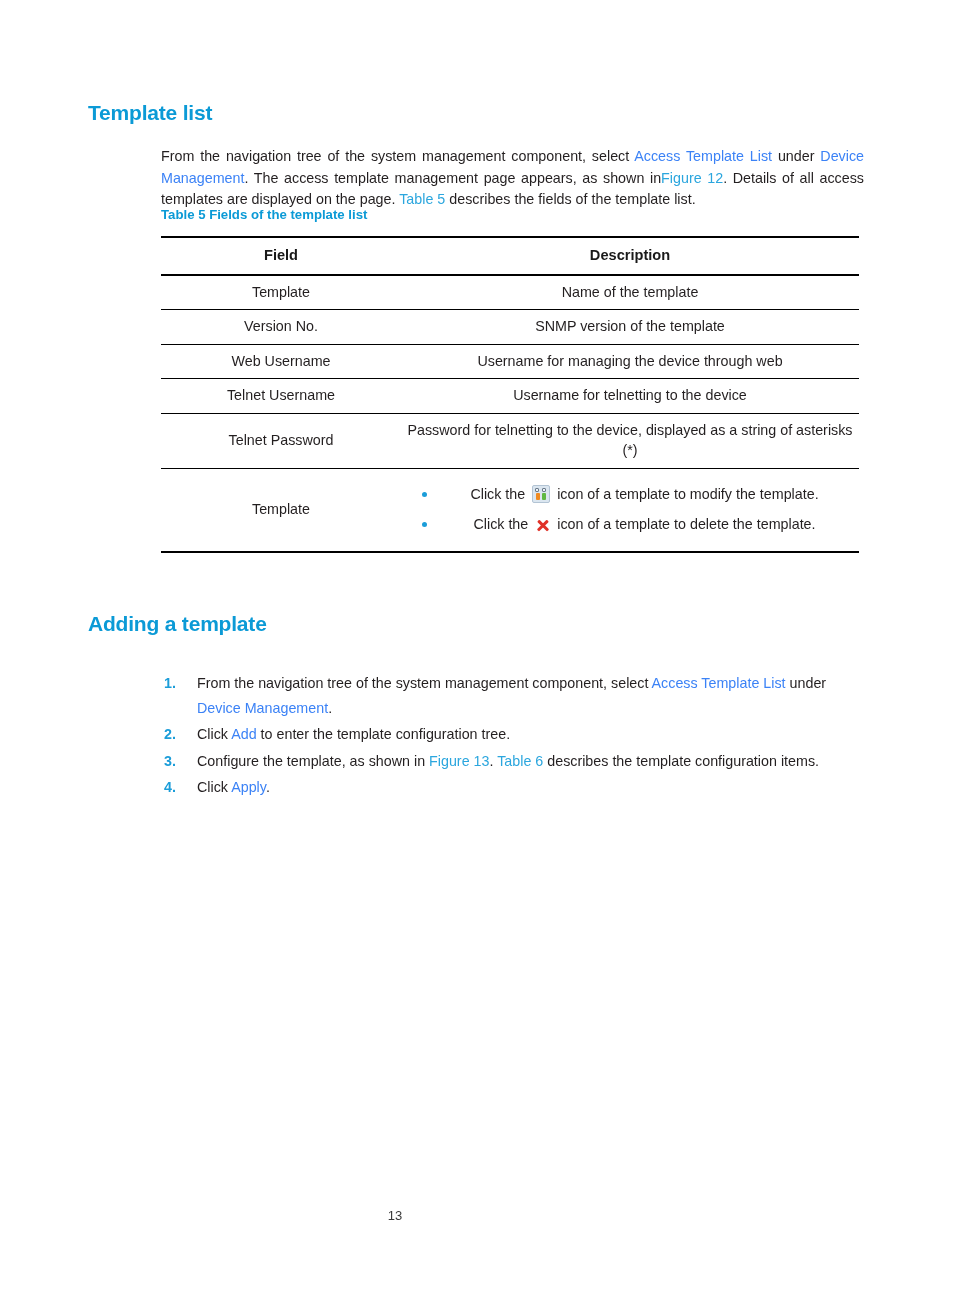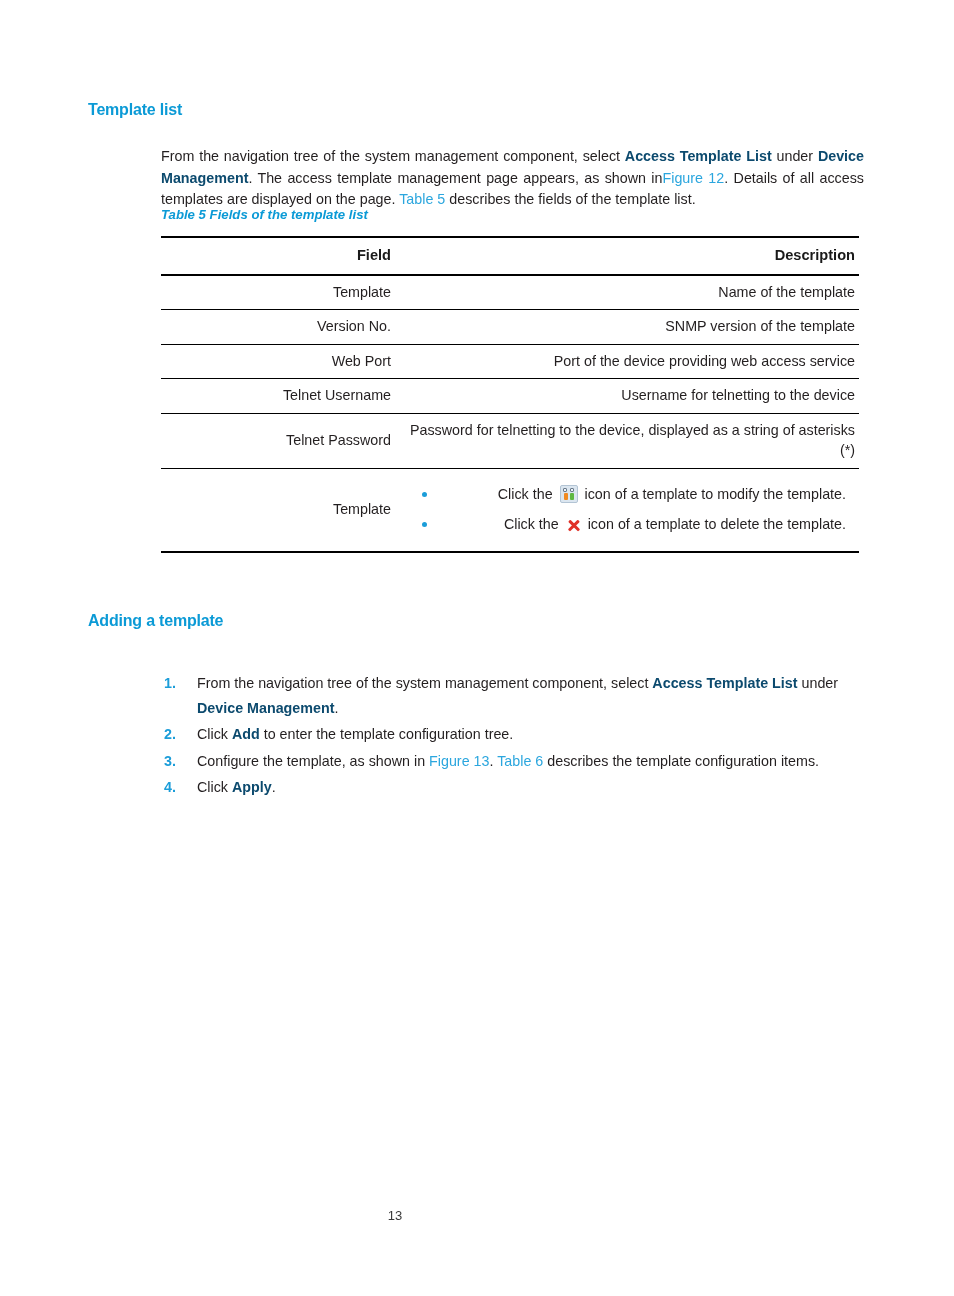--- a/index.html
+++ b/index.html
@@ -22,21 +22,21 @@
     left: 0; top: 0;
     width: 954px;
     height: 1296px;
     overflow: hidden;
   }
 
   
   .h2 {
     position: absolute;
     left: 88px;
-    font-size: 16px;
+    font-size: 21px;
     font-weight: bold;
     color: #0b9ad6;
     letter-spacing: -0.2px;
     white-space: nowrap;
   }
   .h2-template-list { top: 101px; }
   .h2-adding-template { top: 612px; }
 
   
   .body-block {
@@ -44,33 +44,32 @@
     left: 161px;
     width: 703px;
     font-size: 14.3px;
     line-height: 21.5px;
     color: #231f20;
   }
   .intro { top: 132px; text-align: justify; }
   .return-line { top: 580px; }
   .follow-line { top: 645px; }
 
-  b, strong { font-weight: bold; color: #0c4a6e; }
+  b, strong { font-weight: normal; color: #3b82f6; }
   .lnk { color: #2ba6de; }
 
   
   .table-caption {
     position: absolute;
     left: 161px;
     top: 207px;
     font-size: 13.2px;
     font-weight: bold;
     color: #0b9ad6;
     white-space: nowrap;
-    font-style: italic;
   }
 
   
   .tbl-wrap {
     position: absolute;
     left: 161px;
     top: 236px;
     width: 698px;
   }
   table.fields {
@@ -78,21 +77,21 @@
     width: 698px;
     table-layout: fixed;
     font-size: 14.3px;
     color: #231f20;
   }
   table.fields col.c1 { width: 234px; }
   table.fields col.c2 { width: 464px; }
 
   table.fields th,
   table.fields td {
-    text-align: right;
+    text-align: center;
     vertical-align: middle;
     padding: 6px 4px 7px 10px;
     line-height: 20.5px;
     font-weight: normal;
   }
   table.fields thead th {
     font-weight: bold;
     font-size: 14.6px;
     color: #1a1a1a;
     padding-top: 7px;
@@ -248,22 +247,22 @@
       <tbody>
         <tr>
           <td>Template</td>
           <td>Name of the template</td>
         </tr>
         <tr>
           <td>Version No.</td>
           <td>SNMP version of the template</td>
         </tr>
         <tr>
-          <td>Web Port</td>
-          <td>Port of the device providing web access service</td>
+          <td>Web Username</td>
+          <td>Username for managing the device through web</td>
         </tr>
         <tr>
           <td>Telnet Username</td>
           <td>Username for telnetting to the device</td>
         </tr>
         <tr>
           <td>Telnet Password</td>
           <td>Password for telnetting to the device, displayed as a string of asterisks (*)</td>
         </tr>
         <tr class="last-row">

